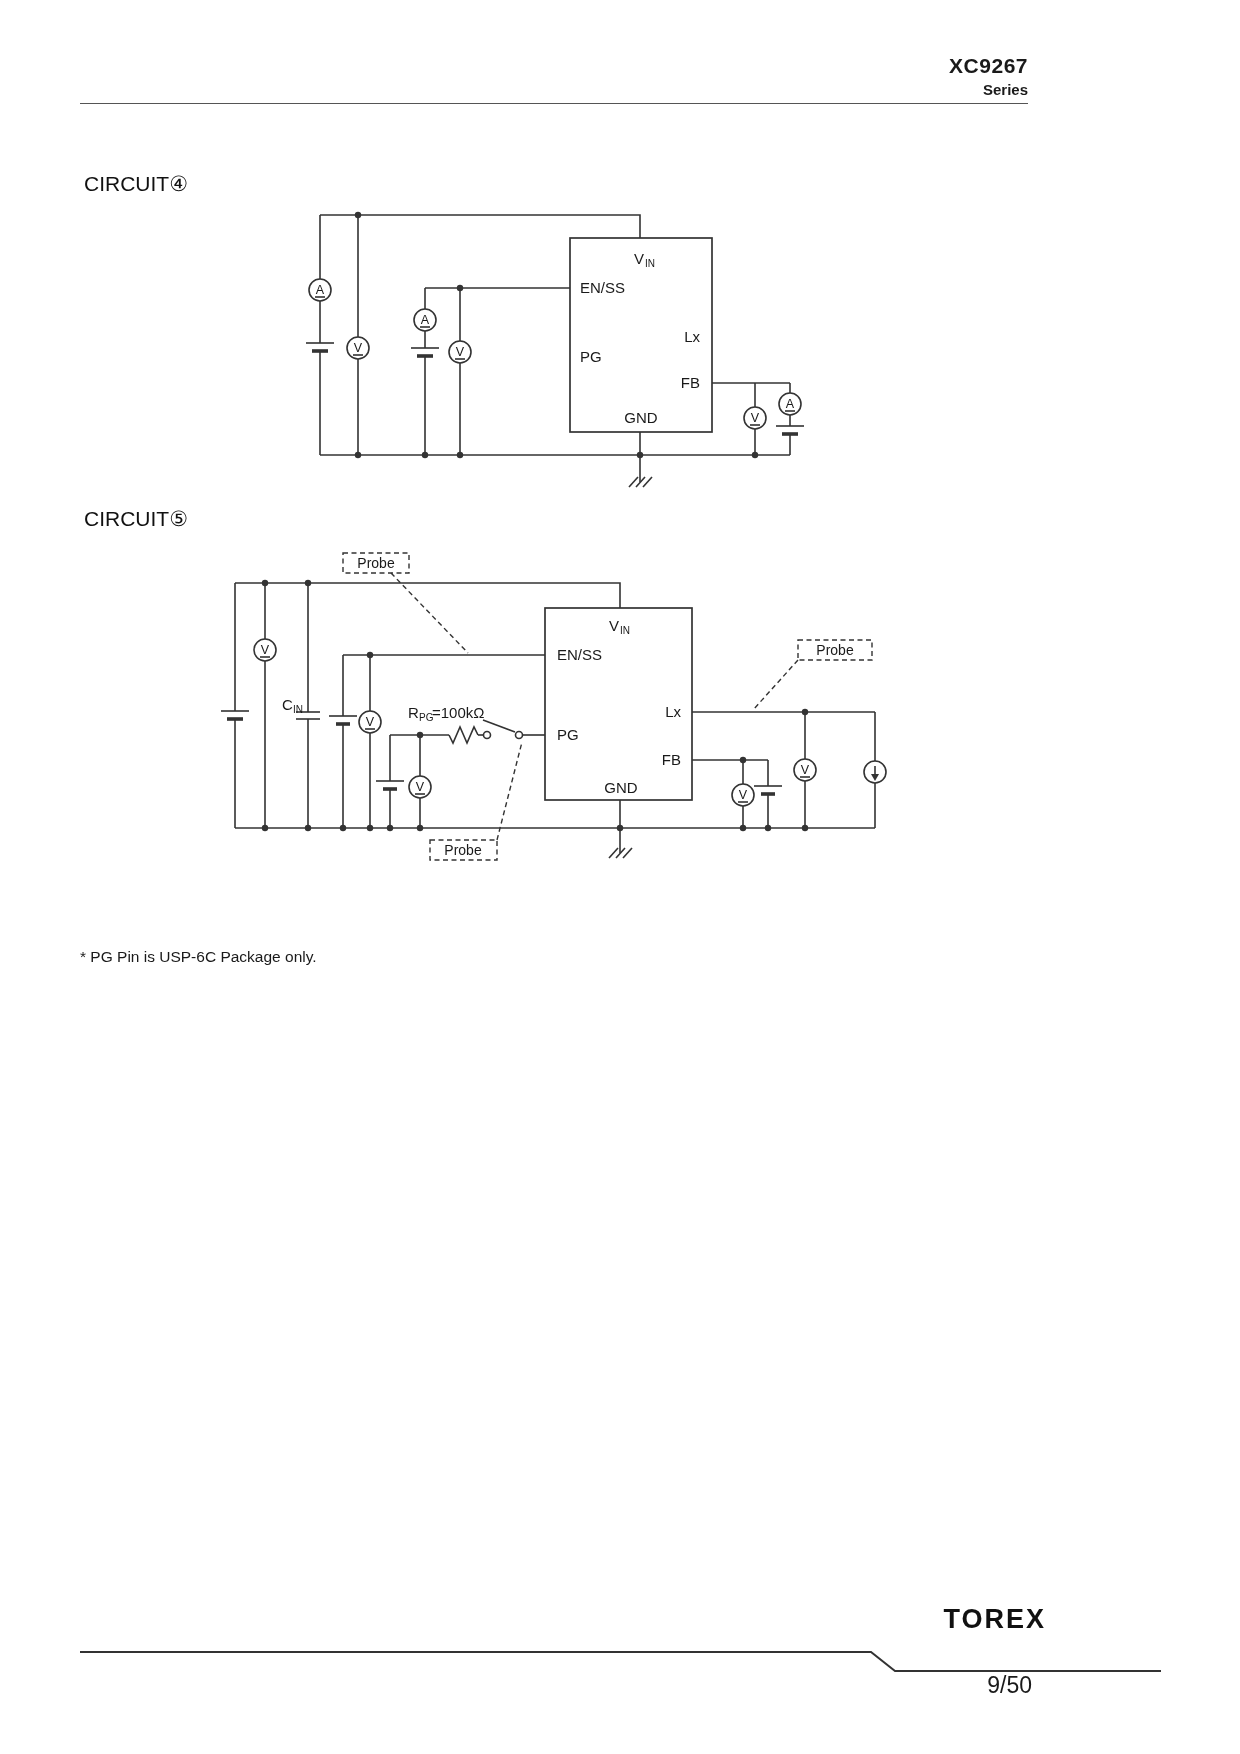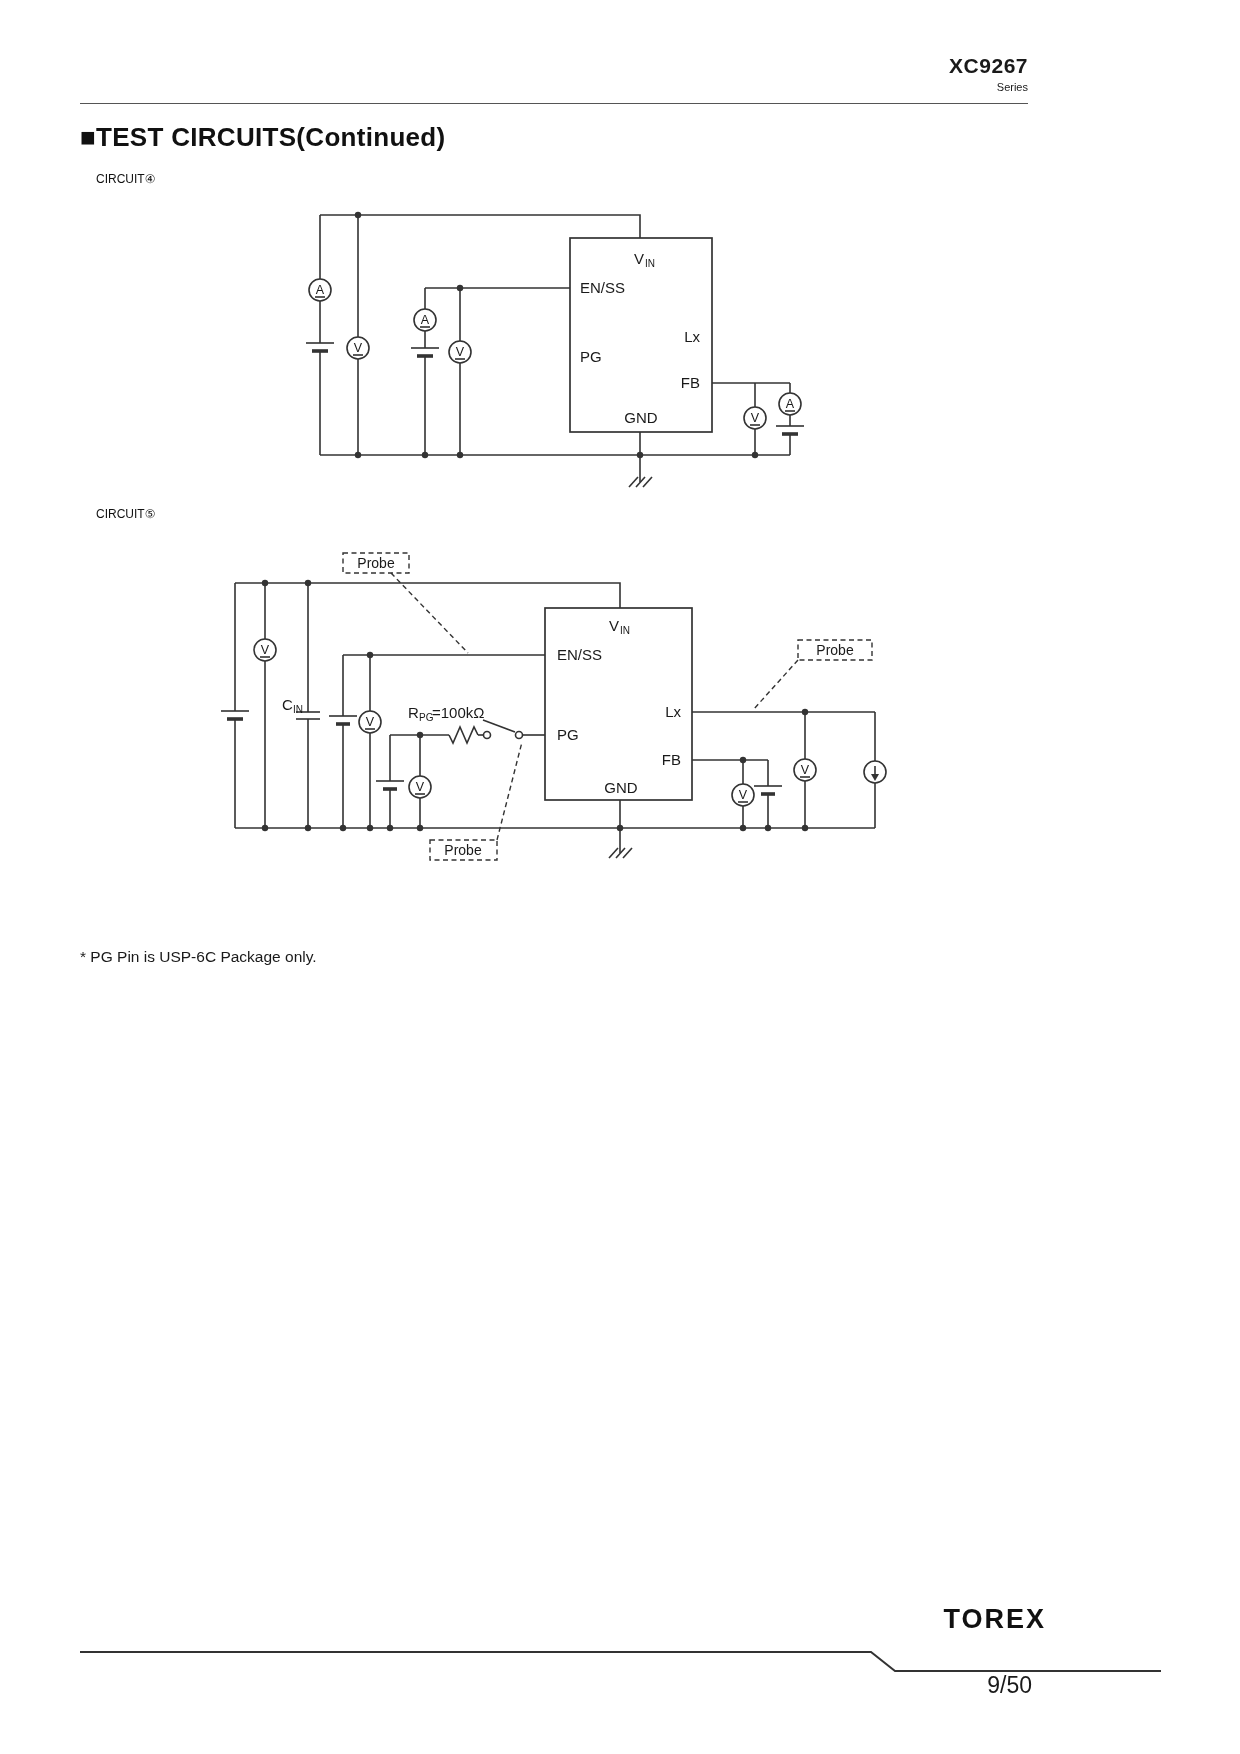--- a/index.html
+++ b/index.html
@@ -2,25 +2,25 @@
 <html><head>
 <meta charset="utf-8">
 <style>
   * { margin:0; padding:0; box-sizing:border-box; }
   html,body { background:#ffffff; }
   body { font-family:"Liberation Sans", sans-serif; color:#1a1a1a; }
   .page { position:relative; width:1240px; height:1754px; background:#fff; overflow:hidden; margin:0 auto; }
 
   .hdr-right { position:absolute; top:54px; right:212px; text-align:right; }
   .part { font-size:21px; font-weight:700; letter-spacing:0.5px; }
-  .series { font-size:11px; font-weight:400; margin-top:3px; }
+  .series { font-size:15px; font-weight:700; margin-top:3px; }
   .hdr-rule { position:absolute; top:103px; left:80px; width:948px; border-top:1.5px solid #555; }
 
   h1.title { position:absolute; top:122px; left:80px; font-size:26px; font-weight:700; letter-spacing:0.3px; color:#111; }
-  .circuit-label { position:absolute; left:96px; font-size:12px; color:#111; }
+  .circuit-label { position:absolute; left:84px; font-size:21px; color:#111; }
   .c4label { top:172px; }
   .c5label { top:507px; }
 
   svg.csvg { position:absolute; left:0; }
   svg.c4 { top:200px; }
   svg.c5 { top:540px; }
 
   .w  { stroke:#333; stroke-width:1.6; fill:none; stroke-linecap:butt; }
   .wt { stroke:#333; stroke-width:3.6; fill:none; }
   .comp { fill:#fff; stroke:#333; stroke-width:1.6; }
@@ -44,21 +44,20 @@
 <body>
 
 <div class="page">
 
   <div class="hdr-right">
     <div class="part">XC9267</div>
     <div class="series">Series</div>
   </div>
   <div class="hdr-rule"></div>
 
-  <h1 class="title">■TEST CIRCUITS(Continued)</h1>
 
   <div class="circuit-label c4label">CIRCUIT④</div>
 
   <svg class="csvg c4" width="1240" height="300" viewBox="0 0 1240 300">
     <g>
       <path class="w" d="M320,15 H640 V38"></path>
       <path class="w" d="M320,15 V143 M320,151 V255"></path>
       <path class="w" d="M358,15 V255"></path>
       <path class="w" d="M570,88 H425 M425,88 V148 M425,156 V255"></path>
       <path class="w" d="M460,88 V255"></path>

